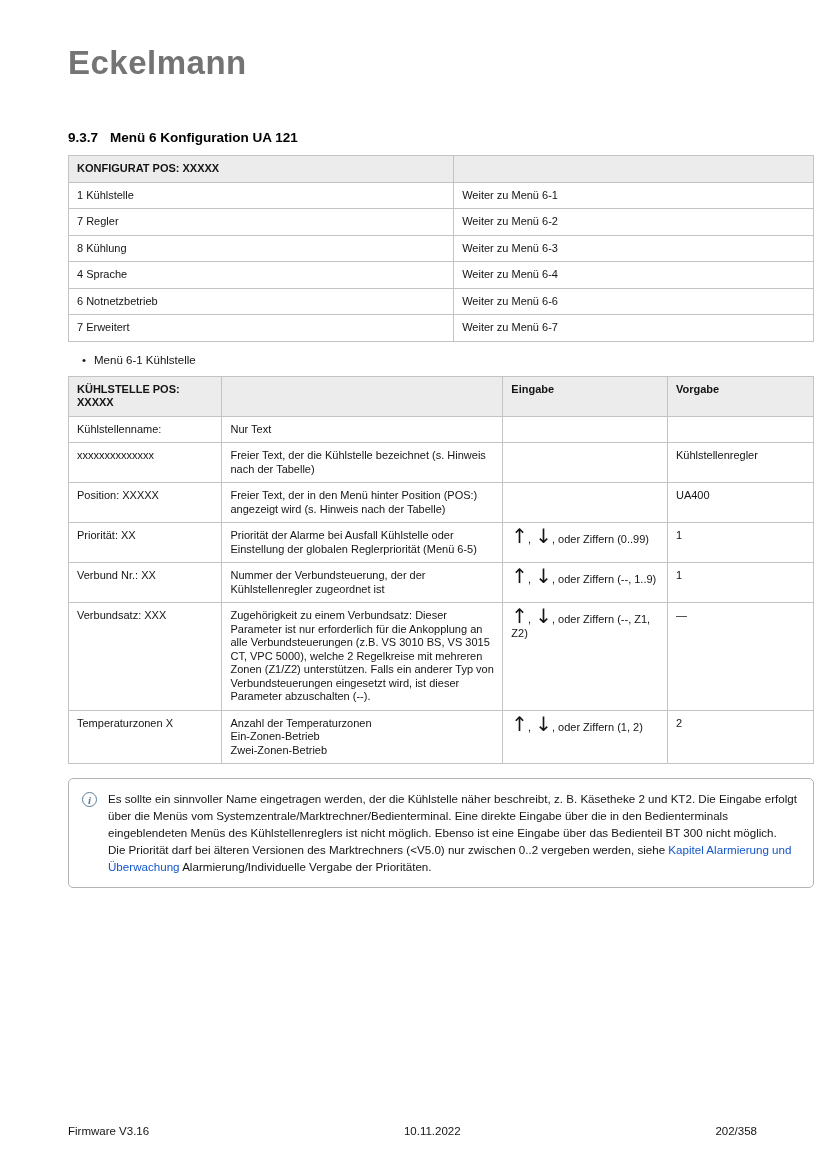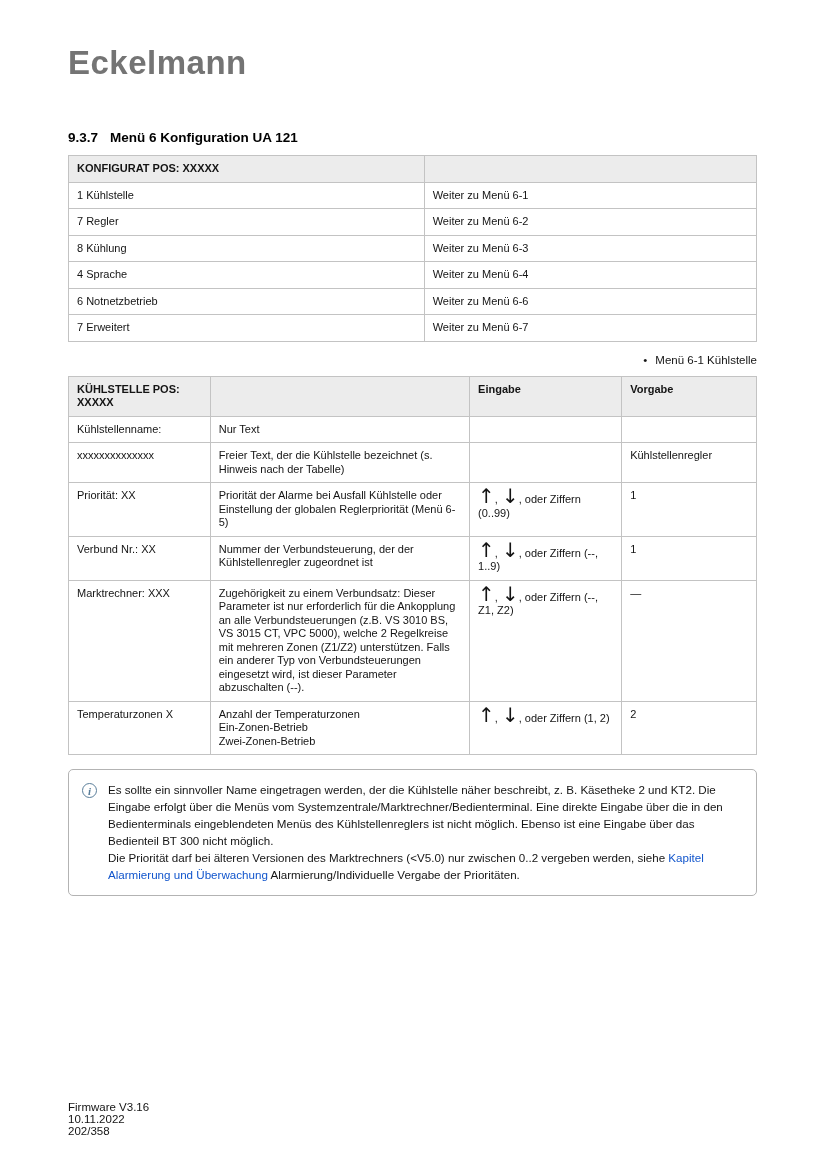--- a/index.html
+++ b/index.html
@@ -3,21 +3,21 @@
 <meta charset="utf-8">
 <style>
   * { box-sizing: border-box; }
   html, body { margin: 0; padding: 0; }
   body {
     width: 827px; height: 1169px; position: relative;
     background: #ffffff; color: #141414;
     font-family: "Liberation Sans", sans-serif;
     font-size: 11px;
   }
-  .content { position: absolute; left: 68px; top: 0; width: 689px; }
+  .content { position: absolute; left: 68px; top: 0; width: 746px; }
 
   .logo {
     margin-top: 44px;
     font-size: 33px; font-weight: bold; color: #747474;
     letter-spacing: 0.5px;
   }
 
   .section-heading {
     margin: 48px 0 10px 0;
     font-size: 13.5px; font-weight: bold; color: #000;
@@ -30,21 +30,21 @@
     padding: 6px 8px;
     text-align: left; vertical-align: top;
     font-size: 11px; line-height: 13.5px;
     word-wrap: break-word;
   }
   thead th { background: #ececec; font-weight: bold; }
   .t1 { margin-bottom: 12px; padding-left: 8px; }
   .t1 col.c1 { width: 51.7%; }
   .t1 col.c2 { width: 48.3%; }
 
-  .bullet-line { margin: 10px 0 10px 14px; font-size: 11.5px; text-align: right; }
+  .bullet-line { margin: 10px 0 10px 14px; font-size: 11.5px; }
   .bullet-line .marker { margin-right: 8px; }
 
   .t2 col.c1 { width: 20.6%; }
   .t2 col.c2 { width: 37.7%; }
   .t2 col.c3 { width: 22.1%; }
   .t2 col.c4 { width: 19.6%; }
   .pre { white-space: pre-line; }
 
   .arrow {
     font-size: 20px; line-height: 14px;
@@ -77,21 +77,21 @@
   .note-text {
     font-size: 11.6px; line-height: 17px;
     white-space: pre-line;
     margin: 0;
   }
   .note-link { color: #1155cc; cursor: pointer; text-decoration: none; }
 
   .footer {
     position: absolute; left: 68px; width: 689px; bottom: 32px;
     display: flex; justify-content: space-between;
-    font-size: 11.5px; color: #141414; flex-direction: column;
+    font-size: 11.5px; color: #141414;
   }
 </style>
 </head>
 <body>
 
 <div class="content">
 
   <div class="logo">Eckelmann</div>
 
   <div class="section-heading">
@@ -163,37 +163,43 @@
         <td></td>
         <td></td>
       </tr>
       <tr>
         <td>xxxxxxxxxxxxxx</td>
         <td class="pre">Freier Text, der die Kühlstelle bezeichnet (s. Hinweis nach der Tabelle)</td>
         <td></td>
         <td>Kühlstellenregler</td>
       </tr>
       <tr>
+        <td>Position: XXXXX</td>
+        <td class="pre">Freier Text, der in den Menü hinter Position (POS:) angezeigt wird (s. Hinweis nach der Tabelle)</td>
+        <td></td>
+        <td>UA400</td>
+      </tr>
+      <tr>
         <td>Priorität: XX</td>
         <td class="pre">Priorität der Alarme bei Ausfall Kühlstelle oder Einstellung der globalen Reglerpriorität (Menü 6-5)</td>
         <td>
           <span class="arrow">↑</span><span class="sep">,</span><span class="arrow">↓</span><span>, oder Ziffern (0..99)</span>
         </td>
         <td>1</td>
       </tr>
       <tr>
         <td>Verbund Nr.: XX</td>
         <td class="pre">Nummer der Verbundsteuerung, der der Kühlstellenregler zugeordnet ist</td>
         <td>
           <span class="arrow">↑</span><span class="sep">,</span><span class="arrow">↓</span><span>, oder Ziffern (--, 1..9)</span>
         </td>
         <td>1</td>
       </tr>
       <tr>
-        <td>Marktrechner: XXX</td>
+        <td>Verbundsatz: XXX</td>
         <td class="pre">Zugehörigkeit zu einem Verbundsatz: Dieser Parameter ist nur erforderlich für die Ankopplung an alle Verbundsteuerungen (z.B. VS 3010 BS, VS 3015 CT, VPC 5000), welche 2 Regelkreise mit mehreren Zonen (Z1/Z2) unterstützen. Falls ein anderer Typ von Verbundsteuerungen eingesetzt wird, ist dieser Parameter abzuschalten (--).</td>
         <td>
           <span class="arrow">↑</span><span class="sep">,</span><span class="arrow">↓</span><span>, oder Ziffern (--, Z1, Z2)</span>
         </td>
         <td>—</td>
       </tr>
       <tr>
         <td>Temperaturzonen X</td>
         <td class="pre">Anzahl der Temperaturzonen
 Ein-Zonen-Betrieb

